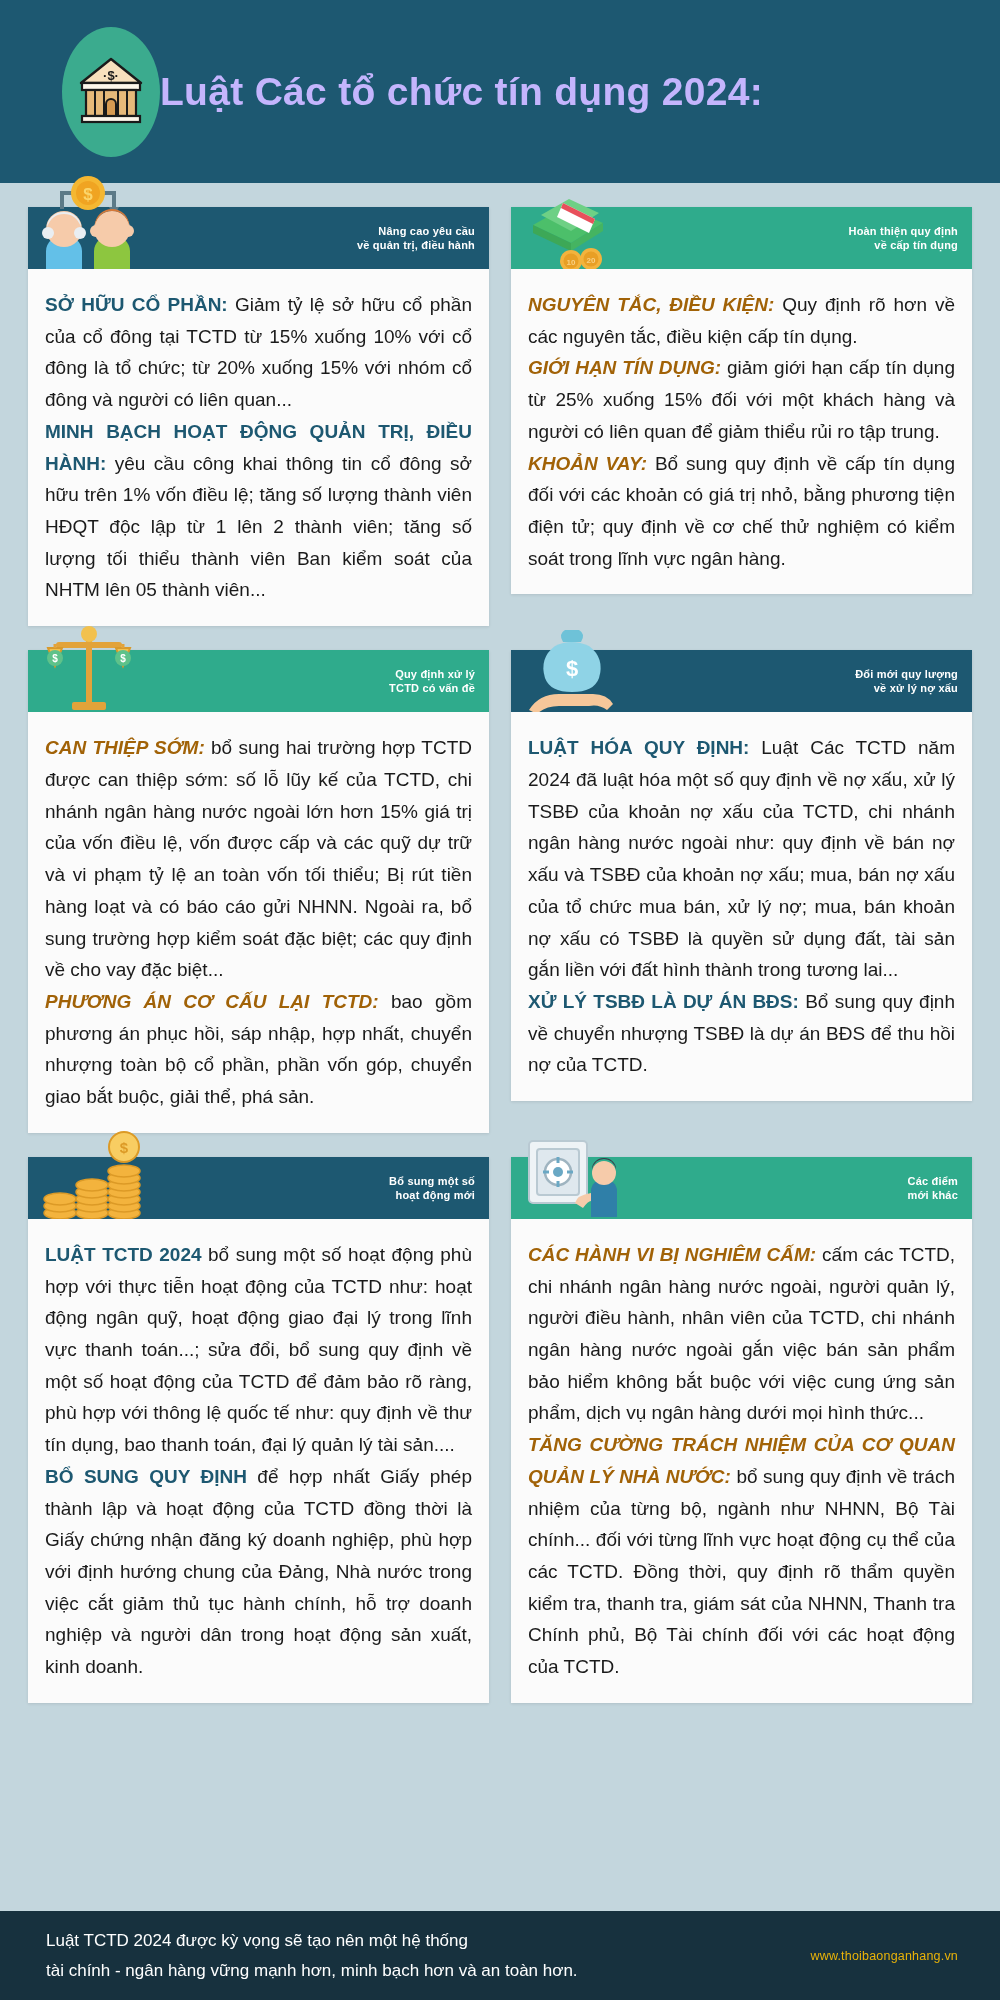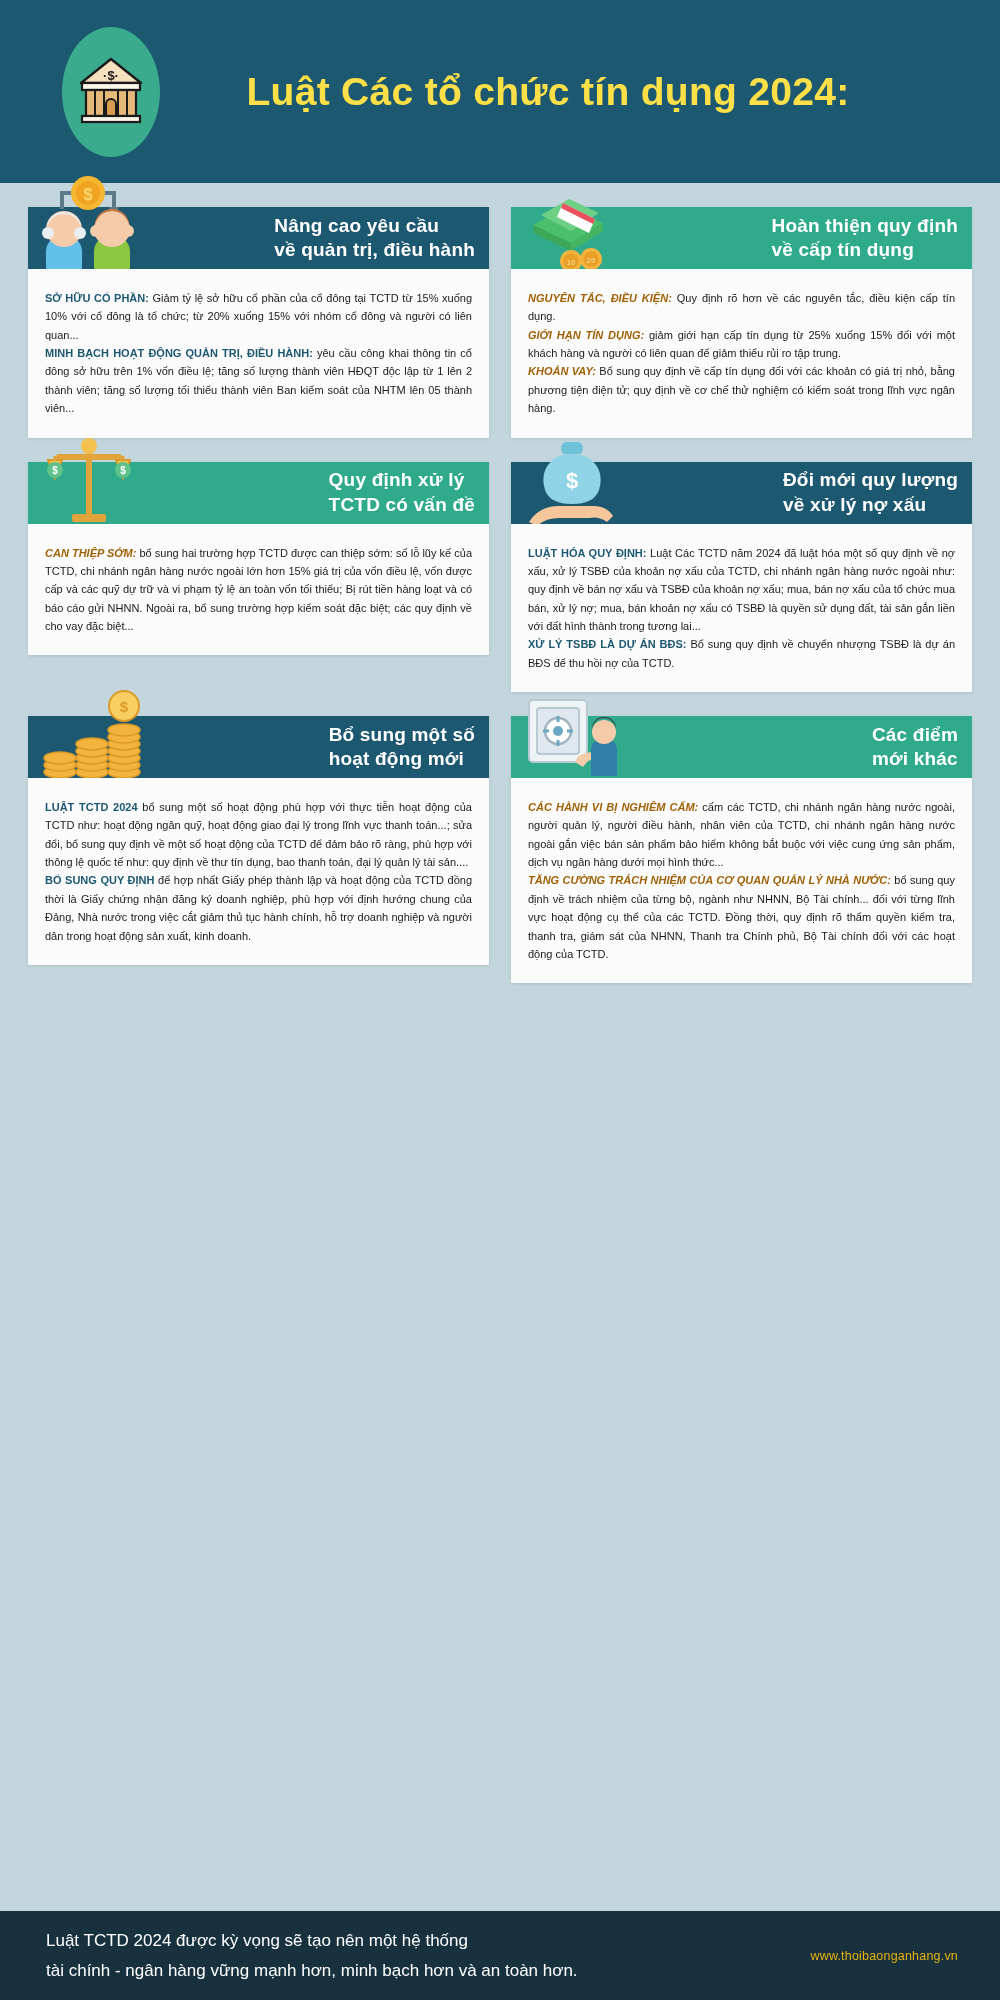--- a/index.html
+++ b/index.html
@@ -39,22 +39,21 @@
     background: #3bab8e;
     border-radius: 50%;
   }
   .logo-bank {
     position: absolute;
     left: 50%; top: 50%;
     transform: translate(-50%, -50%);
   }
   .header-title {
     flex: 1;
-    text-align: center;
-    color: #fde047;
+    color: #c4b5fd;
     font-size: 39px;
     line-height: 1.32;
     font-weight: bold;
     letter-spacing: 0.3px;
     padding-right: 64px;
   }
   .header-title .t-line { display: block; white-space: nowrap; }
 
   
   .grid {
@@ -76,40 +75,40 @@
     height: 62px;
     display: flex;
     align-items: center;
     justify-content: flex-end;
     padding-right: 14px;
   }
   .card-head.navy  { background: #1d5871; }
   .card-head.green { background: #2fab8c; }
   .card-head-title {
     color: #ffffff;
-    font-size: 19px;
+    font-size: 11px;
     font-weight: bold;
     line-height: 1.28;
-    text-align: left;
+    text-align: right;
     letter-spacing: 0.2px;
     z-index: 2;
   }
   .card-head-title .t-line { display: block; white-space: nowrap; }
   .card-icon {
     position: absolute;
     left: 8px;
     bottom: 0;
     width: 108px;
     height: 98px;
     z-index: 3;
     pointer-events: none;
   }
   .card-body {
     padding: 20px 17px 20px 17px;
-    font-size: 11px;
+    font-size: 19px;
     line-height: 1.67;
     color: #1a1a1a;
     text-align: justify;
     hyphens: none;
   }
   .card-body p { margin: 0; text-align: justify; }
   .lead-navy  { color: #1d5871; font-weight: bold; text-transform: uppercase; }
   .lead-green { color: #a16207; font-weight: bold; text-transform: uppercase; font-style: italic; }
 
   
@@ -243,20 +242,21 @@
             <text x="81" y="42" font-family="'Liberation Sans',sans-serif" font-size="10" font-weight="bold" fill="#ffffff" text-anchor="middle">$</text>
           </g>
         </svg>
         <div class="card-head-title">
           <span class="t-line">Quy định xử lý</span>
           <span class="t-line">TCTD có vấn đề</span>
         </div>
       </div>
       <div class="card-body">
         <p><span class="lead-green">CAN THIỆP SỚM:</span><span> bổ sung hai trường hợp TCTD được can thiệp sớm: số lỗ lũy kế của TCTD, chi nhánh ngân hàng nước ngoài lớn hơn 15% giá trị của vốn điều lệ, vốn được cấp và các quỹ dự trữ và vi phạm tỷ lệ an toàn vốn tối thiểu; Bị rút tiền hàng loạt và có báo cáo gửi NHNN. Ngoài ra, bổ sung trường hợp kiểm soát đặc biệt; các quy định về cho vay đặc biệt...</span></p>
+        <p><span class="lead-green">PHƯƠNG ÁN CƠ CẤU LẠI TCTD:</span><span> bao gồm phương án phục hồi, sáp nhập, hợp nhất, chuyển nhượng toàn bộ cổ phần, phần vốn góp, chuyển giao bắt buộc, giải thể, phá sản.</span></p>
       </div>
     </div>
 
     <div class="card">
       <div class="card-head navy">
         <svg class="card-icon" viewBox="0 0 108 98">
           <g transform="translate(10,6)">
             <path d="M34 22 q-5 -8 2 -12 h14 q7 4 2 12 z" fill="#6ec2d8"></path>
             <path d="M26 26 q16 -8 34 0 q16 12 10 32 q-5 14 -27 14 t-27 -14 q-6 -20 10 -32z" fill="#8fd3e6"></path>
             <text x="43" y="56" font-family="'Liberation Sans',sans-serif" font-size="22" font-weight="bold" fill="#ffffff" text-anchor="middle">$</text>

